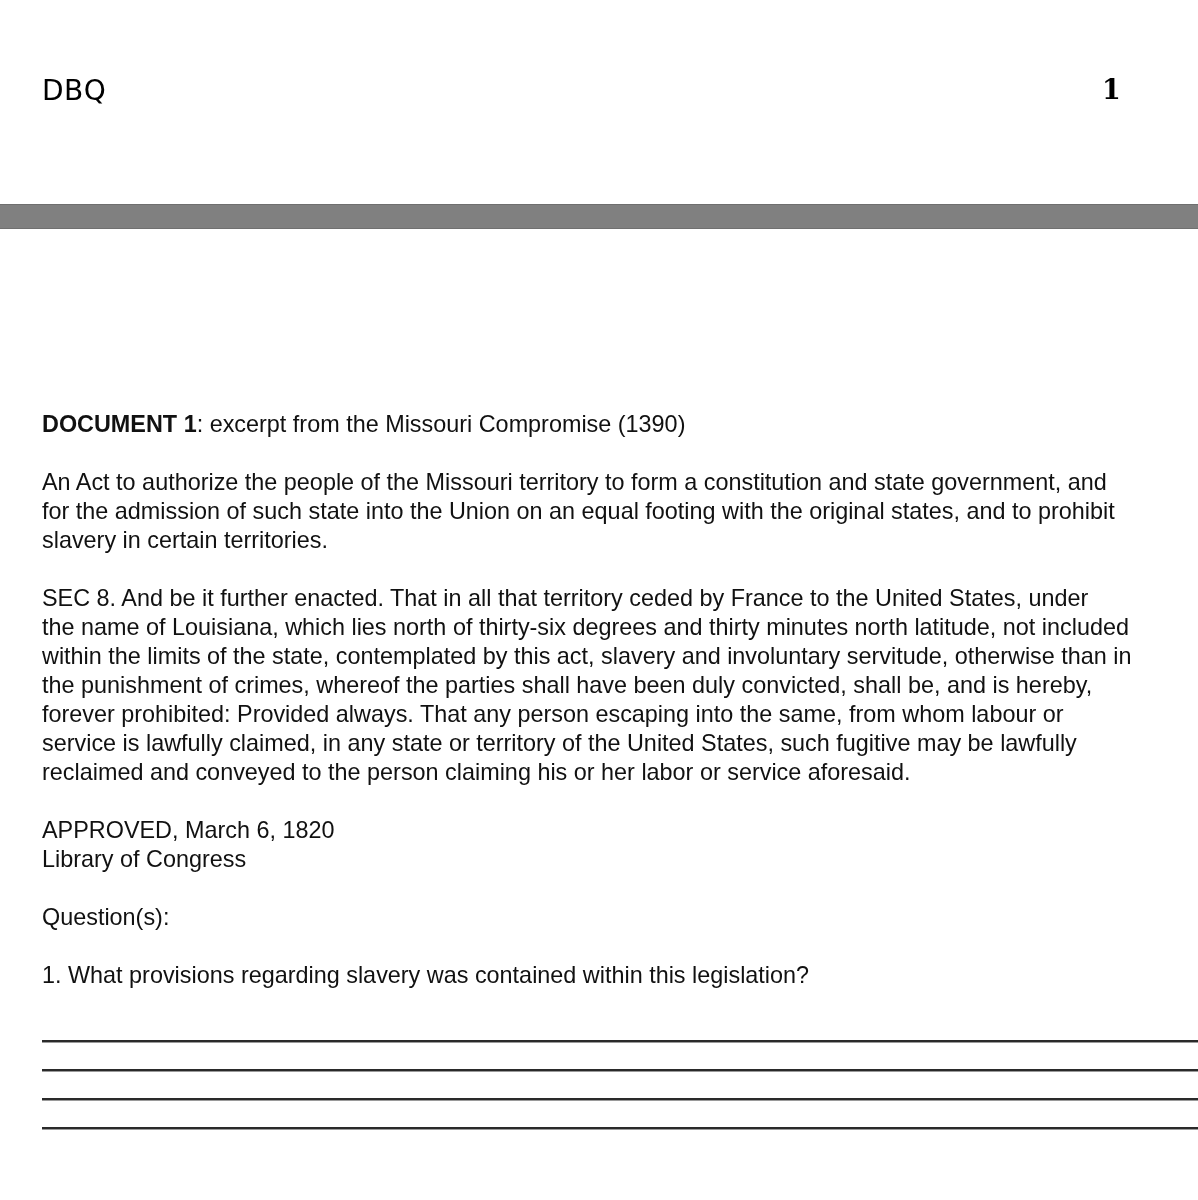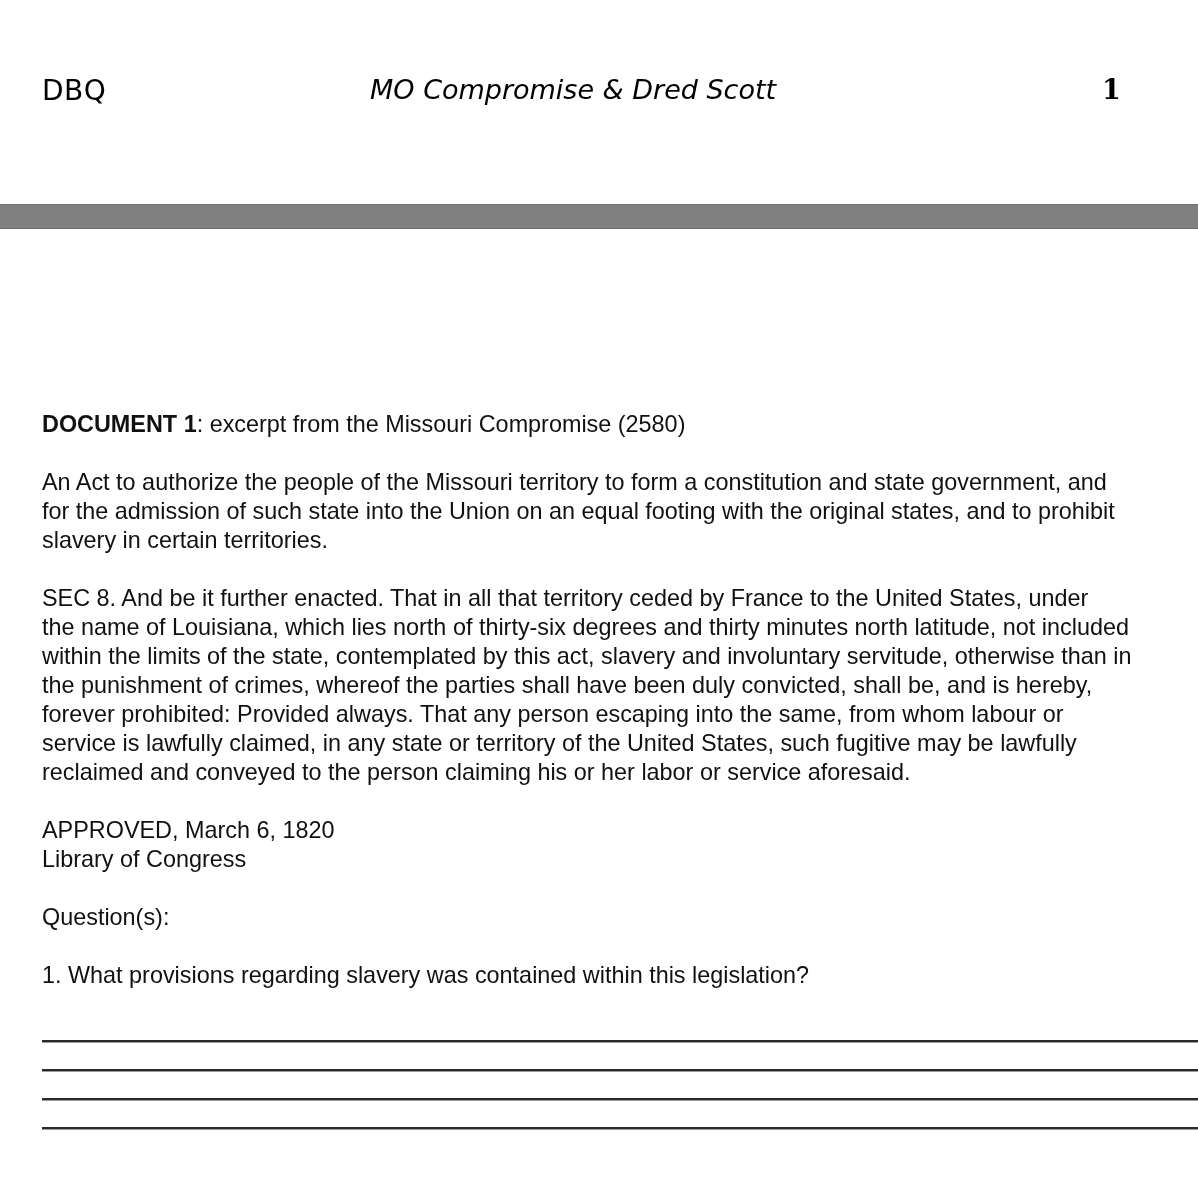--- a/index.html
+++ b/index.html
@@ -92,29 +92,28 @@
       background: #2a2a2a;
       border-bottom: 1px solid #9a9a9a;
       margin-bottom: 26px;
     }
   </style>
 </head>
 <body>
 
 <div class="header">
   <span class="hdr-left">DBQ</span>
-  <span class="hdr-center">MO Compromise &amp; Dred Scott</span>
   <span class="hdr-right">1</span>
 </div>
 
 <div class="band"></div>
 
 <div class="content">
   <div class="doc-title">
-    <span class="bold">DOCUMENT 1</span><span>:  excerpt from the Missouri Compromise (2580)</span>
+    <span class="bold">DOCUMENT 1</span><span>:  excerpt from the Missouri Compromise (1390)</span>
   </div>
 
   <div class="para">
     <span class="line">An Act to authorize the people of the Missouri territory to form a constitution and state government, and</span>
     <span class="line">for the admission of such state into the Union on an equal footing with the original states, and to prohibit</span>
     <span class="line">slavery in certain territories.</span>
   </div>
 
   <div class="para">
     <span class="line">SEC 8.  And be it further enacted.  That in all that territory ceded by France to the United States, under</span>

